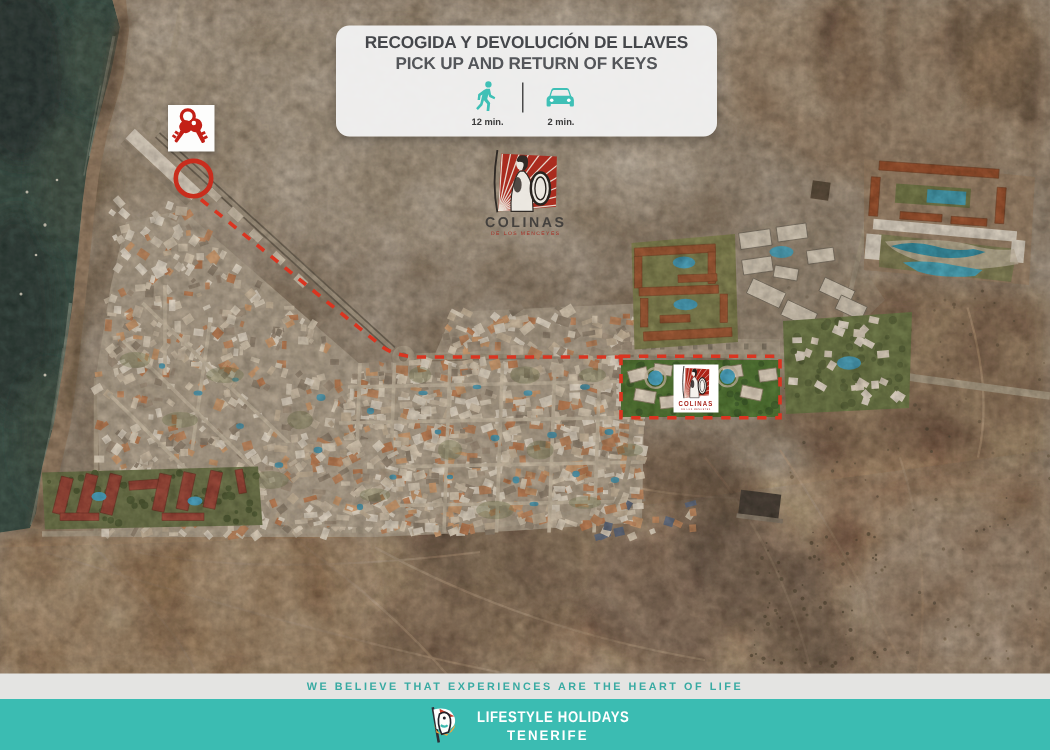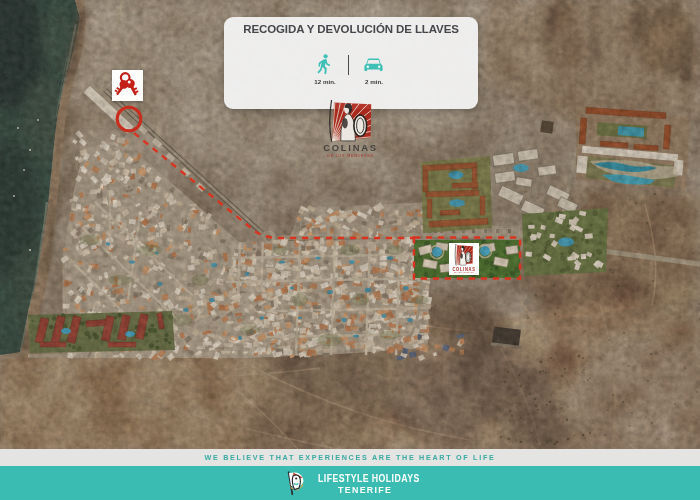--- a/index.html
+++ b/index.html
@@ -2234,24 +2234,25 @@
 
 <rect x="0" y="0" width="700" height="500" fill="#f2ebe2" style="mix-blend-mode:multiply"></rect>
 
 <path d="M134,133 L256,232 Q266,238 280,238 L414,238" fill="none" stroke="#da3420" stroke-width="2.4" stroke-dasharray="6.2 5.8"></path>
 
 <rect x="414" y="237.5" width="106" height="41" fill="none" stroke="#da3420" stroke-width="2.4" stroke-dasharray="6.2 5.8"></rect>
 
 <circle cx="129" cy="119" r="11.8" fill="none" stroke="#c92d1d" stroke-width="3.1"></circle>
 </svg>
 
-<div style="position:absolute;left:224px;top:17px;width:254px;height:92px;background:rgba(241,241,241,0.96);border-radius:9px;box-shadow:0 3px 8px rgba(0,0,0,0.28);text-align:center;">
+<div style="position:absolute;left:224px;top:17px;width:254px;height:74px;background:rgba(241,241,241,0.96);border-radius:9px;box-shadow:0 3px 8px rgba(0,0,0,0.28);text-align:center;">
 
   <div style="margin-top:6px;font-size:11.5px;font-weight:bold;color:#45474b;letter-spacing:-0.1px;">RECOGIDA Y DEVOLUCIÓN DE LLAVES</div>
 
+  <div style="margin-top:2px;font-size:11.4px;font-weight:bold;color:#54565a;letter-spacing:-0.1px;">PICK UP AND RETURN OF KEYS</div>
 
   <div style="position:absolute;left:93px;top:37px;width:16px;height:21px;"><svg width="16" height="21" viewBox="0 0 16 21" xmlns="http://www.w3.org/2000/svg" fill="#3fc0b6">
 <circle cx="8.6" cy="2.3" r="2.1"></circle>
 <path d="M7.2,5.2 L9.6,5.2 L10.4,9.2 L13.2,10.8 L12.6,12.2 L9.2,10.6 L8.6,8.8 L7.8,12 L9.8,14.6 L9.2,20 L7.4,20 L7.8,15.4 L5.6,12.8 L4.6,16.2 L1.6,19.4 L0.4,18.2 L3.2,15 L4.6,9 L3.4,9.8 L3,12.6 L1.4,12.6 L1.8,8.8 L5.6,6 Z"></path>
 </svg></div>
 
   <div style="position:absolute;left:123.5px;top:38px;width:1.6px;height:20px;background:#4a4a4a;"></div>
 
   <div style="position:absolute;left:139px;top:40px;width:21px;height:17px;"><svg width="21" height="17" viewBox="0 0 21 17" xmlns="http://www.w3.org/2000/svg" fill="#3fc0b6">
 <path d="M3.2,7 L4.6,2.8 Q5,1.6 6.2,1.6 L14.8,1.6 Q16,1.6 16.4,2.8 L17.8,7 Q19.6,7.6 19.6,9.6 L19.6,13.2 Q19.6,14 18.8,14 L17.6,14 Q16.8,14 16.8,13.2 L16.8,12.4 L4.2,12.4 L4.2,13.2 Q4.2,14 3.4,14 L2.2,14 Q1.4,14 1.4,13.2 L1.4,9.6 Q1.4,7.6 3.2,7 Z M5.2,3.6 L4.2,6.8 L16.8,6.8 L15.8,3.6 Q15.6,3 15,3 L6,3 Q5.4,3.6 5.2,3.6 Z" fill-rule="evenodd"></path>

